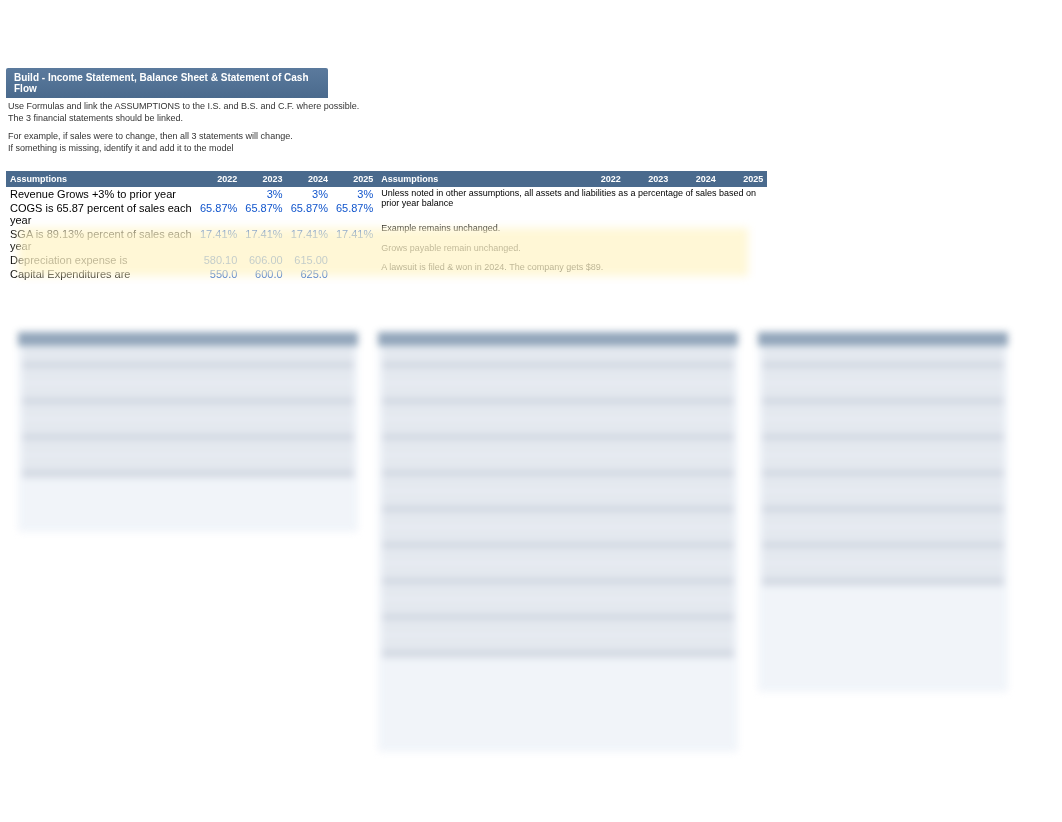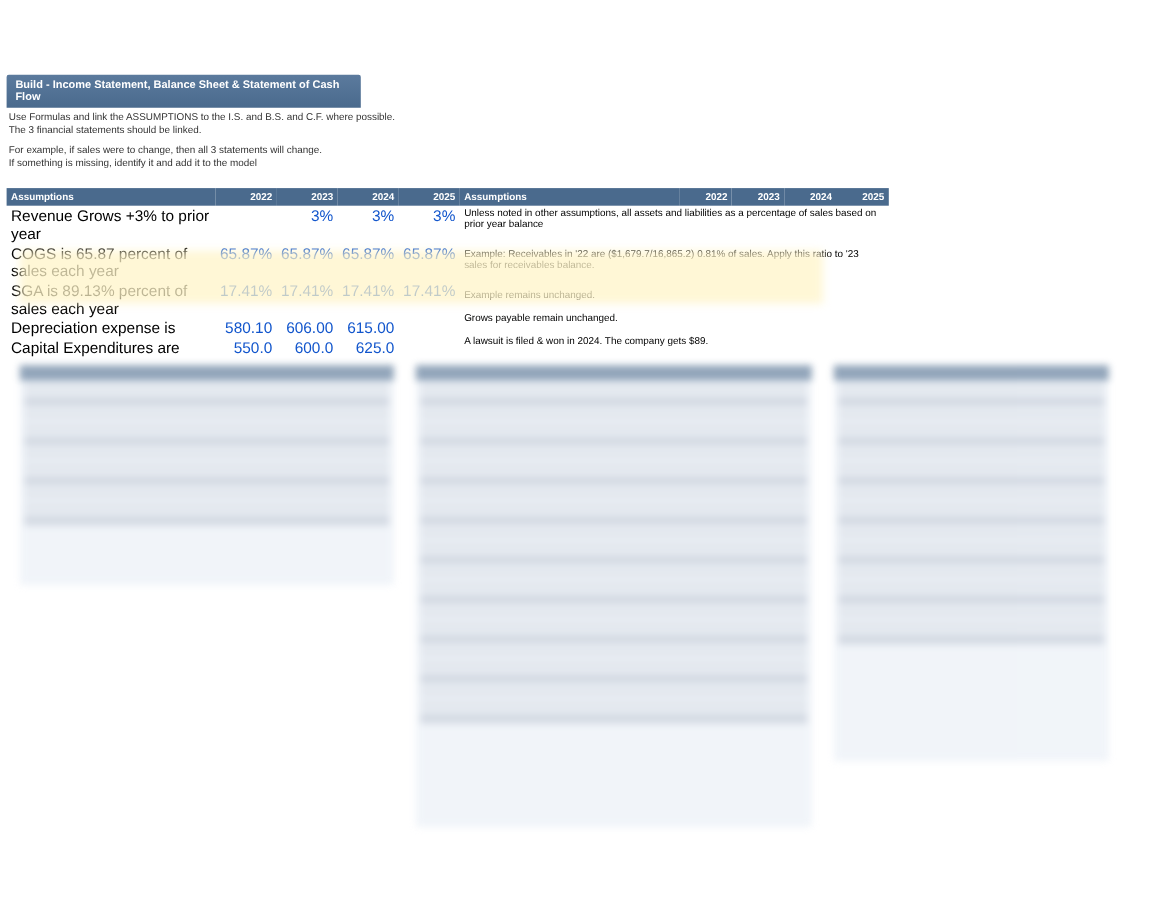--- a/index.html
+++ b/index.html
@@ -53,21 +53,21 @@
       font-size: 9px;
       padding: 3px 4px;
       text-align: right;
     }
     .assump-table th.label-head {
       text-align: left;
       width: 190px;
     }
     .assump-table td {
       padding: 1px 4px;
-      font-size: 14px;
+      font-size: 11px;
       vertical-align: top;
     }
     .assump-table .label-cell {
       text-align: left;
       color: #000;
     }
     .assump-table .val-cell {
       text-align: right;
       color: #1155cc;
       font-weight: normal;
@@ -189,23 +189,20 @@
           <th>2023</th>
           <th>2024</th>
           <th>2025</th>
         </tr>
       </thead>
       <tbody>
         <tr class="note-row">
             <td colspan="5">Unless noted in other assumptions, all assets and liabilities as a percentage of sales based on prior year balance</td>
           </tr>
         <tr class="note-row">
-            <td colspan="5">Example: Receivables in '22 are ($1,679.7/16,865.2) 0.81% of sales.  Apply this ratio to '23 sales for receivables balance.</td>
-          </tr>
-        <tr class="note-row">
             <td colspan="5">Example remains unchanged.</td>
           </tr>
         <tr class="note-row">
             <td colspan="5">Grows payable remain unchanged.</td>
           </tr>
         <tr class="note-row">
             <td colspan="5">A lawsuit is filed &amp; won in 2024. The company gets $89.</td>
           </tr>
       </tbody>
     </table>

